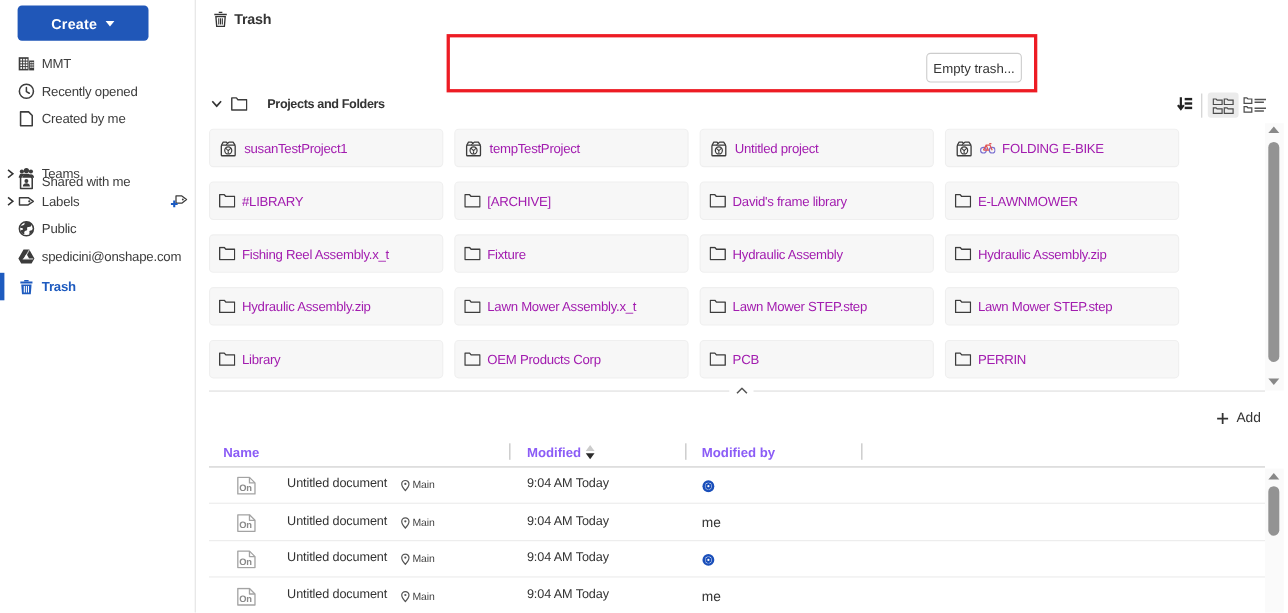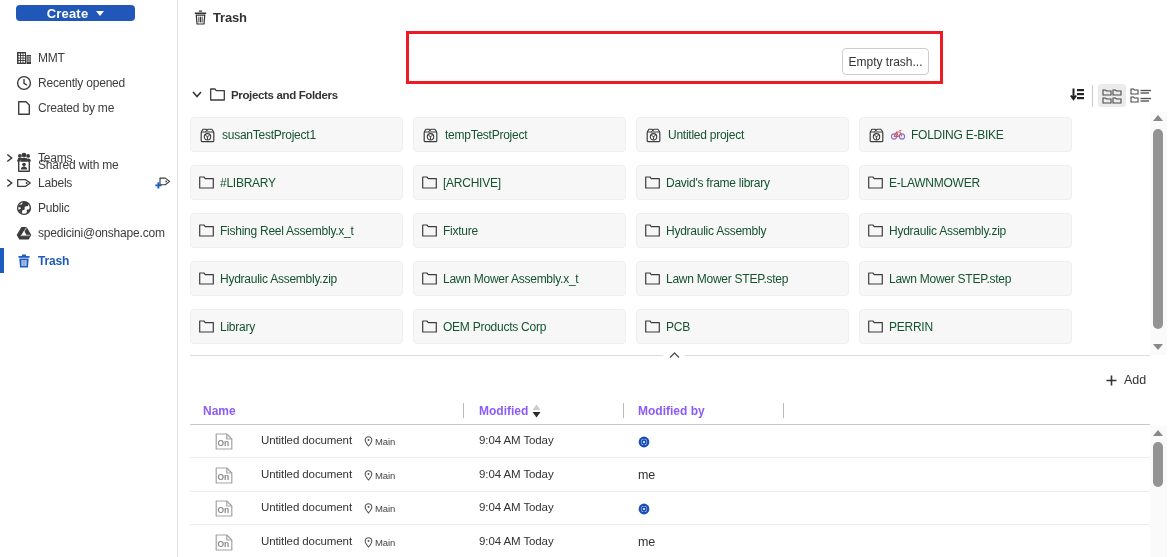--- a/index.html
+++ b/index.html
@@ -1,21 +1,21 @@
 <!DOCTYPE html>
 <html><head>
 <meta charset="utf-8">
 <style>
 * { margin:0; padding:0; box-sizing:border-box; }
 html,body { width:1171px; height:557px; background:#fff; font-family:"Liberation Sans", sans-serif; overflow:hidden; }
 body { position:relative; color:#3c3c3c; }
 
 
 #sidebar { position:absolute; left:0; top:0; width:178px; height:557px; border-right:1px solid #e3e3e3; background:#fff; }
-#createBtn { position:absolute; left:16px; top:5px; width:119px; height:16px; background:#2057b8; border-radius:4px; color:#fff; font-size:13px; font-weight:bold; letter-spacing:0.2px; display:flex; align-items:center; justify-content:center; gap:8px; }
+#createBtn { position:absolute; left:16px; top:5px; width:119px; height:32px; background:#2057b8; border-radius:4px; color:#fff; font-size:13px; font-weight:bold; letter-spacing:0.2px; display:flex; align-items:center; justify-content:center; gap:8px; }
 #createBtn .caret { width:0; height:0; border-left:4px solid transparent; border-right:4px solid transparent; border-top:5px solid #fff; margin-top:1px; }
 .sideitem { position:absolute; left:0; width:178px; height:25px; display:flex; align-items:center; font-size:12px; letter-spacing:-0.2px; color:#3c3c3c; }
 .sideitem .chev { position:absolute; left:6px; top:50%; transform:translateY(-50%); }
 .sideitem .icon { position:absolute; left:16px; top:50%; transform:translateY(-50%); width:16px; height:16px; }
 .sideitem .lbl { position:absolute; left:38px; top:50%; transform:translateY(-50%); white-space:nowrap; }
 .sideitem.trash { color:#1e5bbf; font-weight:bold; }
 #trashbar { position:absolute; left:0; top:248px; width:4px; height:25px; background:#1e5bbf; }
 
 
 #trashHead { position:absolute; left:194px; top:10px; display:flex; align-items:center; }
@@ -27,26 +27,26 @@
 #redbox .btn { position:absolute; right:11px; top:14px; width:87px; height:27px; border:1px solid #ccc; border-radius:4px; background:#fff; font-size:12px; color:#333; display:flex; align-items:center; justify-content:center; }
 
 
 #sorticon { position:absolute; left:1070px; top:88px; }
 #vdiv { position:absolute; left:1092px; top:85px; width:1px; height:22px; background:#ccc; }
 #gridbtn { position:absolute; left:1098px; top:84px; width:28px; height:23px; background:#ebebeb; border-radius:3px; display:flex; align-items:center; justify-content:center; }
 #listbtn { position:absolute; left:1130px; top:87px; }
 
 
 #pfHead { position:absolute; left:192px; top:88px; display:flex; align-items:center; }
-#pfHead .t { font-size:11.5px; font-weight:bold; color:#333; margin-left:6px; letter-spacing:-0.35px; }
+#pfHead .t { font-size:11.5px; font-weight:bold; color:#333; margin-left:18px; letter-spacing:-0.35px; }
 
 
 .tile { position:absolute; width:213px; height:35px; background:#f7f7f7; border:1px solid #efefef; border-radius:4px; display:flex; align-items:center; }
 .tile .ticon { margin-left:8px; flex:none; }
-.tile .tlbl { margin-left:6px; font-size:12px; letter-spacing:-0.25px; color:#14532d; white-space:nowrap; }
+.tile .tlbl { margin-left:6px; font-size:12px; letter-spacing:-0.25px; color:#a21caf; white-space:nowrap; }
 
 
 #collapseLine { position:absolute; left:190px; top:355px; width:960px; height:1px; background:#ddd; }
 #collapseCircle { position:absolute; left:663px; top:348px; width:22px; height:14px; background:#fff; display:flex; align-items:center; justify-content:center; }
 
 
 #addBtn { position:absolute; left:1106px; top:373px; display:flex; align-items:center; font-size:12.5px; color:#333; }
 
 
 #scroll1 { position:absolute; left:1150px; top:112px; width:17px; height:243px; background:#fafafa; }

